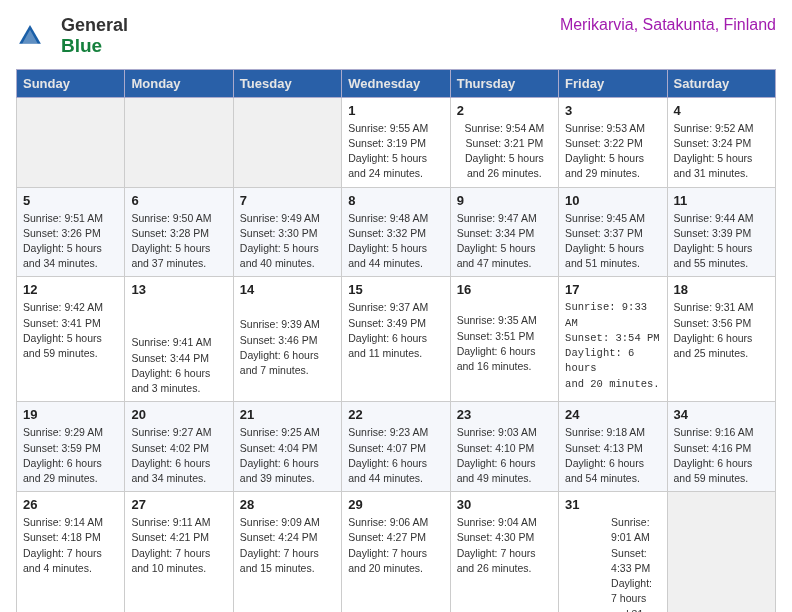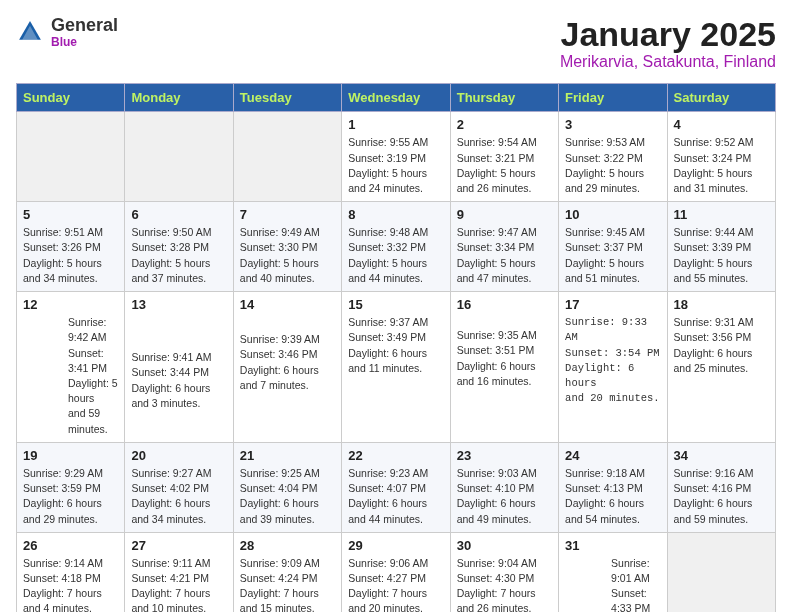--- a/index.html
+++ b/index.html
@@ -12,32 +12,32 @@
     }
     .header {
       display: flex;
       justify-content: space-between;
       align-items: flex-start;
       margin-bottom: 12px;
     }
     .logo {
       display: flex;
       align-items: center;
-      gap: 7px;
+      gap: 17px;
     }
     .logo-text-general {
       font-size: 18px;
       font-weight: bold;
       color: #333;
       line-height: 1.1;
     }
     .logo-text-blue {
-      font-size: 12px;
-      font-weight: bold;
-      color: #a21caf;
+      font-size: 19px;
+      font-weight: bold;
+      color: #15803d;
       line-height: 1.1;
     }
     .logo-icon {
       width: 28px;
       height: 28px;
     }
     .title-block {
       text-align: right;
     }
     .title-block h1 {
@@ -51,21 +51,21 @@
       font-weight: normal;
       color: #a21caf;
     }
     .calendar {
       width: 100%;
       border-collapse: collapse;
       border: 1px solid #ccc;
     }
     .calendar th {
       background: #2960a8;
-      color: #bef264;
+      color: #e5e5e5;
       font-size: 13px;
       font-weight: bold;
       padding: 6px 6px;
       text-align: left;
       border: 1px solid #aac;
     }
     .calendar td {
       border: 1px solid #ccc;
       vertical-align: top;
       padding: 5px 6px;
@@ -103,21 +103,20 @@
       <polygon points="18,10 28,28 8,28" fill="#fff" opacity="0.3"></polygon>
     </svg>
     <div>
       <div style="display:flex;flex-direction:column;line-height:1.1">
         <span class="logo-text-general">General</span>
         <span class="logo-text-blue">Blue</span>
       </div>
     </div>
   </div>
   <div class="title-block">
-    <h1>January 2025</h1>
     <h2>Merikarvia, Satakunta, Finland</h2>
   </div>
 </div>
 
 <table class="calendar">
   <thead>
     <tr>
     <th>Sunday</th>
         <th>Monday</th>
         <th>Tuesday</th>
@@ -134,21 +133,21 @@
         <td class="empty-cell"></td>
         <td>
           <div class="day-num">1</div>
           <div class="day-info" style="white-space: pre-line;">Sunrise: 9:55 AM
 Sunset: 3:19 PM
 Daylight: 5 hours
 and 24 minutes.</div>
         </td>
         <td>
           <div class="day-num">2</div>
-          <div class="day-info" style="white-space: pre-line;">Sunrise: 9:54 AM
+          <div class="day-info" style="white-space: pre-line; text-align: center;">Sunrise: 9:54 AM
 Sunset: 3:21 PM
 Daylight: 5 hours
 and 26 minutes.</div>
         </td>
         <td>
           <div class="day-num">3</div>
           <div class="day-info" style="white-space: pre-line;">Sunrise: 9:53 AM
 Sunset: 3:22 PM
 Daylight: 5 hours
 and 29 minutes.</div>
@@ -208,21 +207,21 @@
           <div class="day-num">11</div>
           <div class="day-info" style="white-space: pre-line;">Sunrise: 9:44 AM
 Sunset: 3:39 PM
 Daylight: 5 hours
 and 55 minutes.</div>
         </td>
       </tr>
       <tr>
         <td>
           <div class="day-num">12</div>
-          <div class="day-info" style="white-space: pre-line; margin-left: 45px;">Sunrise: 9:42 AM
+          <div class="day-info" style="white-space: pre-line;">Sunrise: 9:42 AM
 Sunset: 3:41 PM
 Daylight: 5 hours
 and 59 minutes.</div>
         </td>
         <td>
           <div class="day-num">13</div>
           <div class="day-info" style="white-space: pre-line; margin-top: 38px;">Sunrise: 9:41 AM
 Sunset: 3:44 PM
 Daylight: 6 hours
 and 3 minutes.</div>

